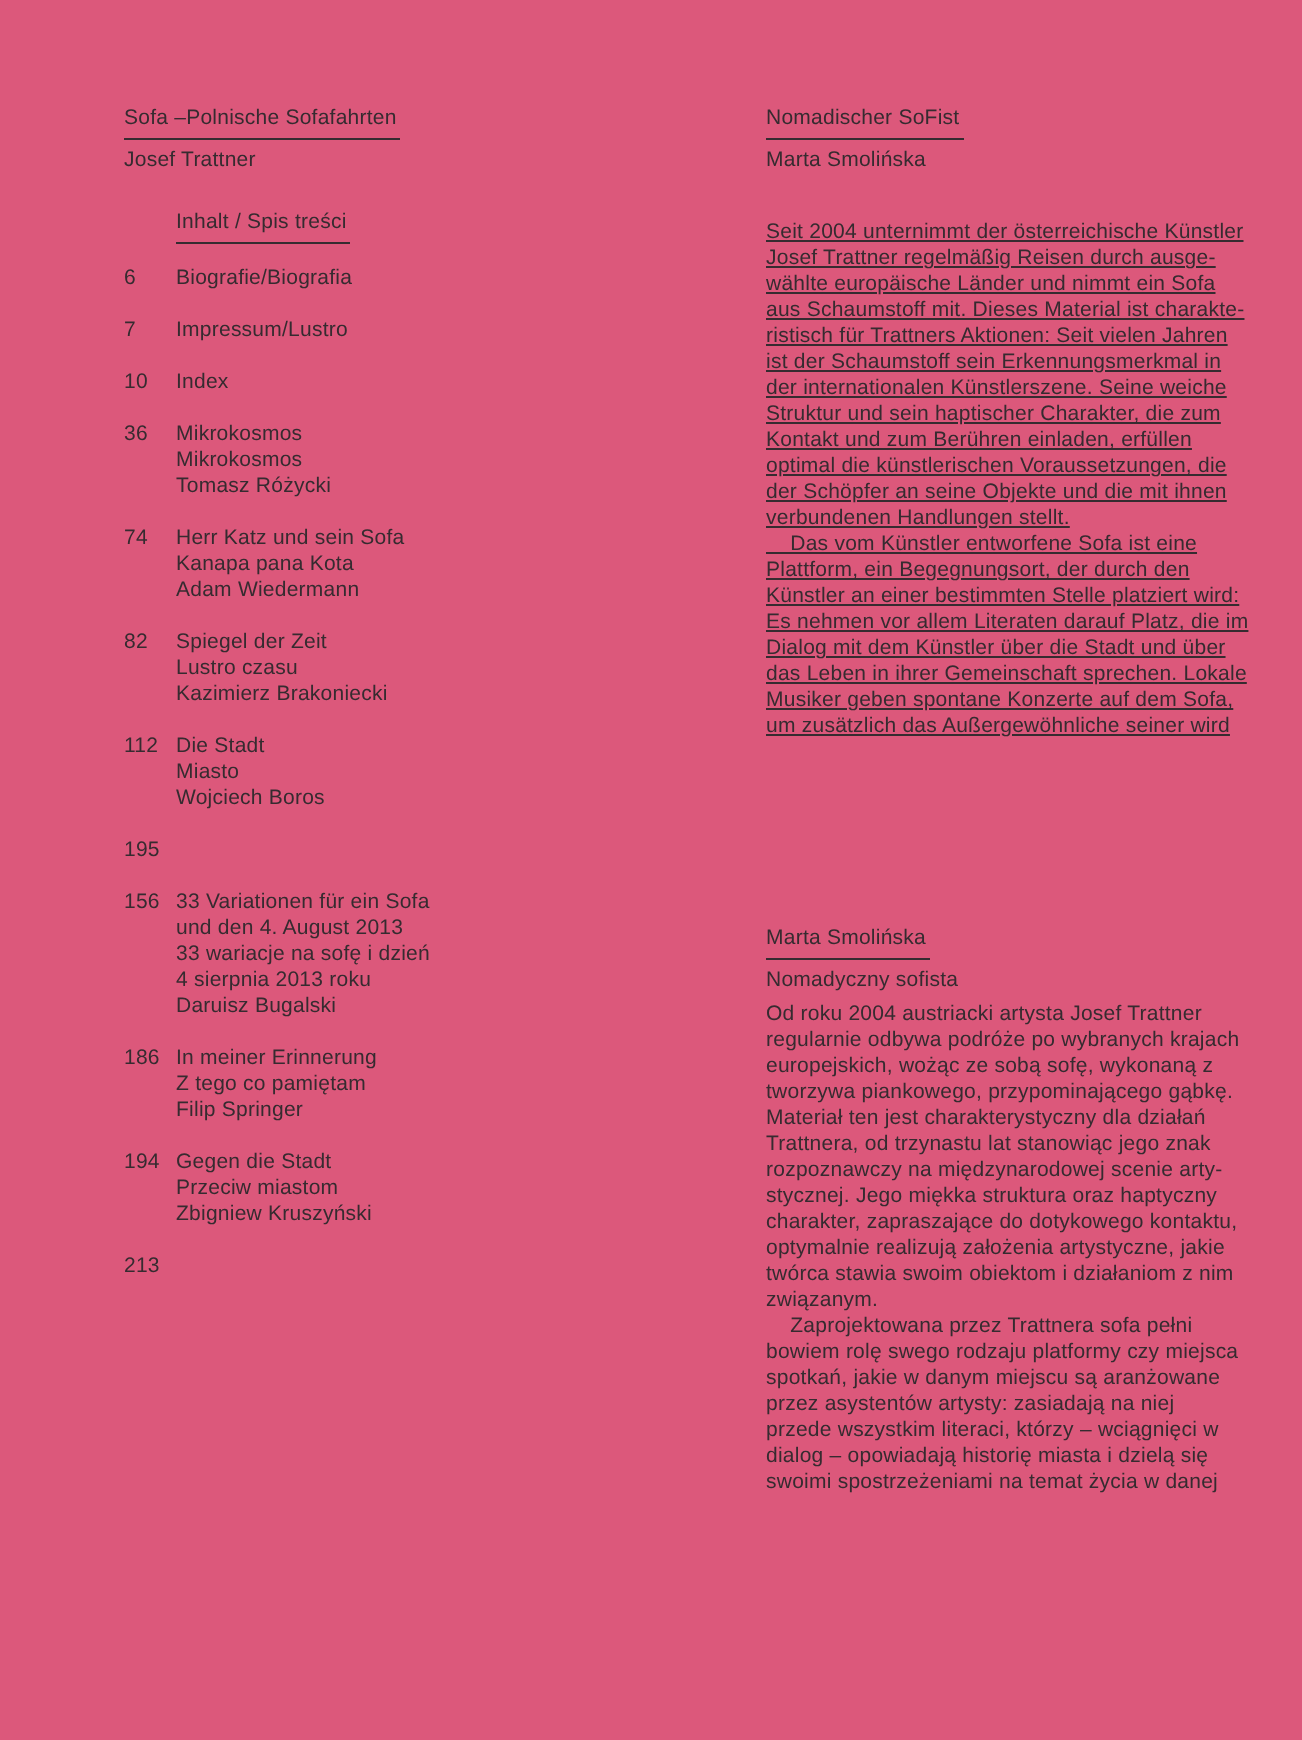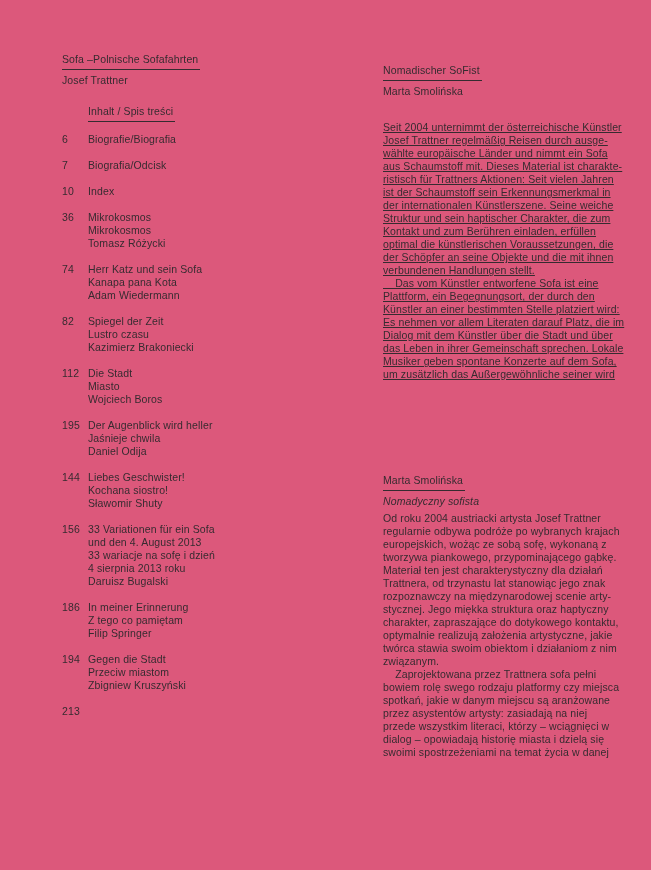--- a/index.html
+++ b/index.html
@@ -53,39 +53,38 @@
     width: 26px;
     flex: 0 0 26px;
   }
   .toc-lines {
     white-space: pre;
   }
   
   .right-col {
     position: absolute;
     left: 383px;
-    top: 64px;
+    top: 53px;
     width: 252px;
   }
   .essay-head-author {
     margin-top: 4px;
   }
   .body-text {
     white-space: pre;
   }
   .german-text {
     margin-top: 23px;
     text-decoration: underline;
   }
   .polish-head {
     margin-top: 93px;
   }
   .polish-head-title {
     margin-top: 4px;
-    font-style: italic;
   }
   .polish-text {
     margin-top: 4px;
   }
 </style>
 </head>
 <body>
 
 <div class="page">
 
@@ -99,21 +98,21 @@
       <span class="underlined">Inhalt / Spis treści</span>
     </div>
 
     <div class="toc-list">
         <div class="toc-entry">
           <div class="toc-num">6</div>
           <div class="toc-lines">Biografie/Biografia</div>
         </div>
         <div class="toc-entry">
           <div class="toc-num">7</div>
-          <div class="toc-lines">Biografia/Odcisk</div>
+          <div class="toc-lines">Impressum/Lustro</div>
         </div>
         <div class="toc-entry">
           <div class="toc-num">10</div>
           <div class="toc-lines">Index</div>
         </div>
         <div class="toc-entry">
           <div class="toc-num">36</div>
           <div class="toc-lines">Mikrokosmos
 Mikrokosmos
 Tomasz Różycki</div>
@@ -131,29 +130,20 @@
 Kazimierz Brakoniecki</div>
         </div>
         <div class="toc-entry">
           <div class="toc-num">112</div>
           <div class="toc-lines">Die Stadt
 Miasto
 Wojciech Boros</div>
         </div>
         <div class="toc-entry">
           <div class="toc-num">195</div>
-          <div class="toc-lines">Der Augenblick wird heller
-Jaśnieje chwila
-Daniel Odija</div>
-        </div>
-        <div class="toc-entry">
-          <div class="toc-num">144</div>
-          <div class="toc-lines">Liebes Geschwister!
-Kochana siostro!
-Sławomir Shuty</div>
         </div>
         <div class="toc-entry">
           <div class="toc-num">156</div>
           <div class="toc-lines">33 Variationen für ein Sofa
 und den 4. August 2013
 33 wariacje na sofę i dzień
 4 sierpnia 2013 roku
 Daruisz Bugalski</div>
         </div>
         <div class="toc-entry">

